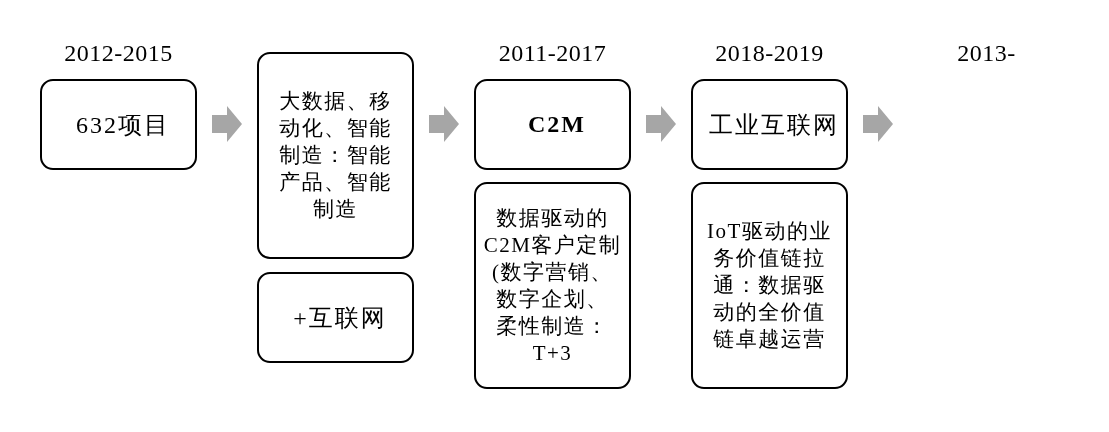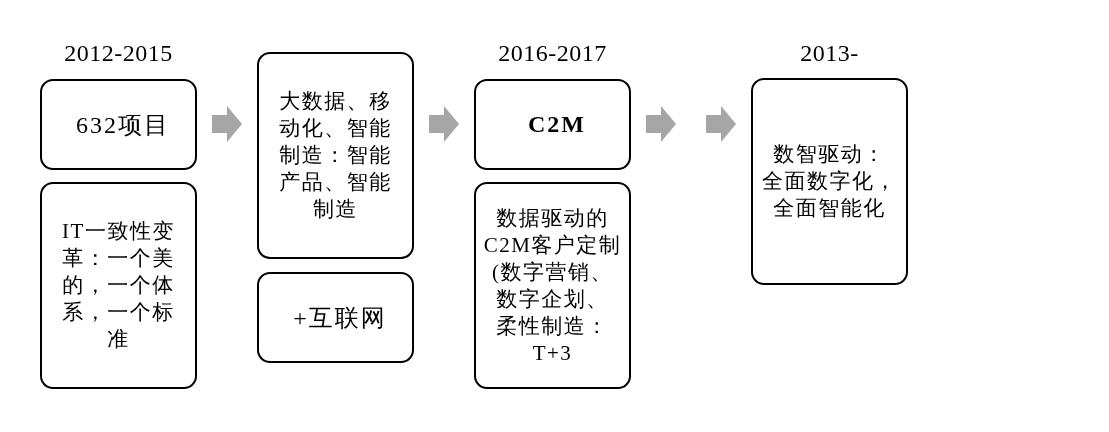--- a/index.html
+++ b/index.html
@@ -66,27 +66,20 @@
 </head>
 <body>
 
 <div class="canvas">
 
   <div class="stage">
     <div class="period">2012-2015</div>
     <div class="box top">
       <div class="stage-label">632项目</div>
     </div>
-    <div class="box bottom">
-      <div class="desc">IT一致性变
-革：一个美
-的，一个体
-系，一个标
-准</div>
-    </div>
   </div>
 
   <div class="arrow-cell">
     <svg width="30" height="36" viewBox="0 0 30 36">
       <polygon points="0,9 15,9 15,0 30,18 15,36 15,27 0,27" fill="#a6a6a6"></polygon>
     </svg>
   </div>
 
   <div class="stage">
     <div class="box bottom">
@@ -101,49 +94,57 @@
     </div>
   </div>
 
   <div class="arrow-cell">
     <svg width="30" height="36" viewBox="0 0 30 36">
       <polygon points="0,9 15,9 15,0 30,18 15,36 15,27 0,27" fill="#a6a6a6"></polygon>
     </svg>
   </div>
 
   <div class="stage">
-    <div class="period">2016-2017</div>
+    <div class="period">2011-2017</div>
     <div class="box top">
       <div class="stage-label bold">C2M</div>
     </div>
     <div class="box bottom">
       <div class="desc">数据驱动的
 C2M客户定制
 (数字营销、
 数字企划、
 柔性制造：
 T+3</div>
     </div>
   </div>
 
   <div class="arrow-cell">
     <svg width="30" height="36" viewBox="0 0 30 36">
       <polygon points="0,9 15,9 15,0 30,18 15,36 15,27 0,27" fill="#a6a6a6"></polygon>
     </svg>
   </div>
 
+  <div class="stage">
+    <div class="period">2018-2019</div>
+    <div class="box top">
+      <div class="stage-label">工业互联网</div>
+    </div>
+    <div class="box bottom">
+      <div class="desc">IoT驱动的业
+务价值链拉
+通：数据驱
+动的全价值
+链卓越运营</div>
+    </div>
+  </div>
 
   <div class="arrow-cell">
     <svg width="30" height="36" viewBox="0 0 30 36">
       <polygon points="0,9 15,9 15,0 30,18 15,36 15,27 0,27" fill="#a6a6a6"></polygon>
     </svg>
   </div>
 
   <div class="stage">
     <div class="period">2013-</div>
-    <div class="box bottom">
-      <div class="desc">数智驱动：
-全面数字化，
-全面智能化</div>
-    </div>
   </div>
 
 </div>
 
 </body></html>

